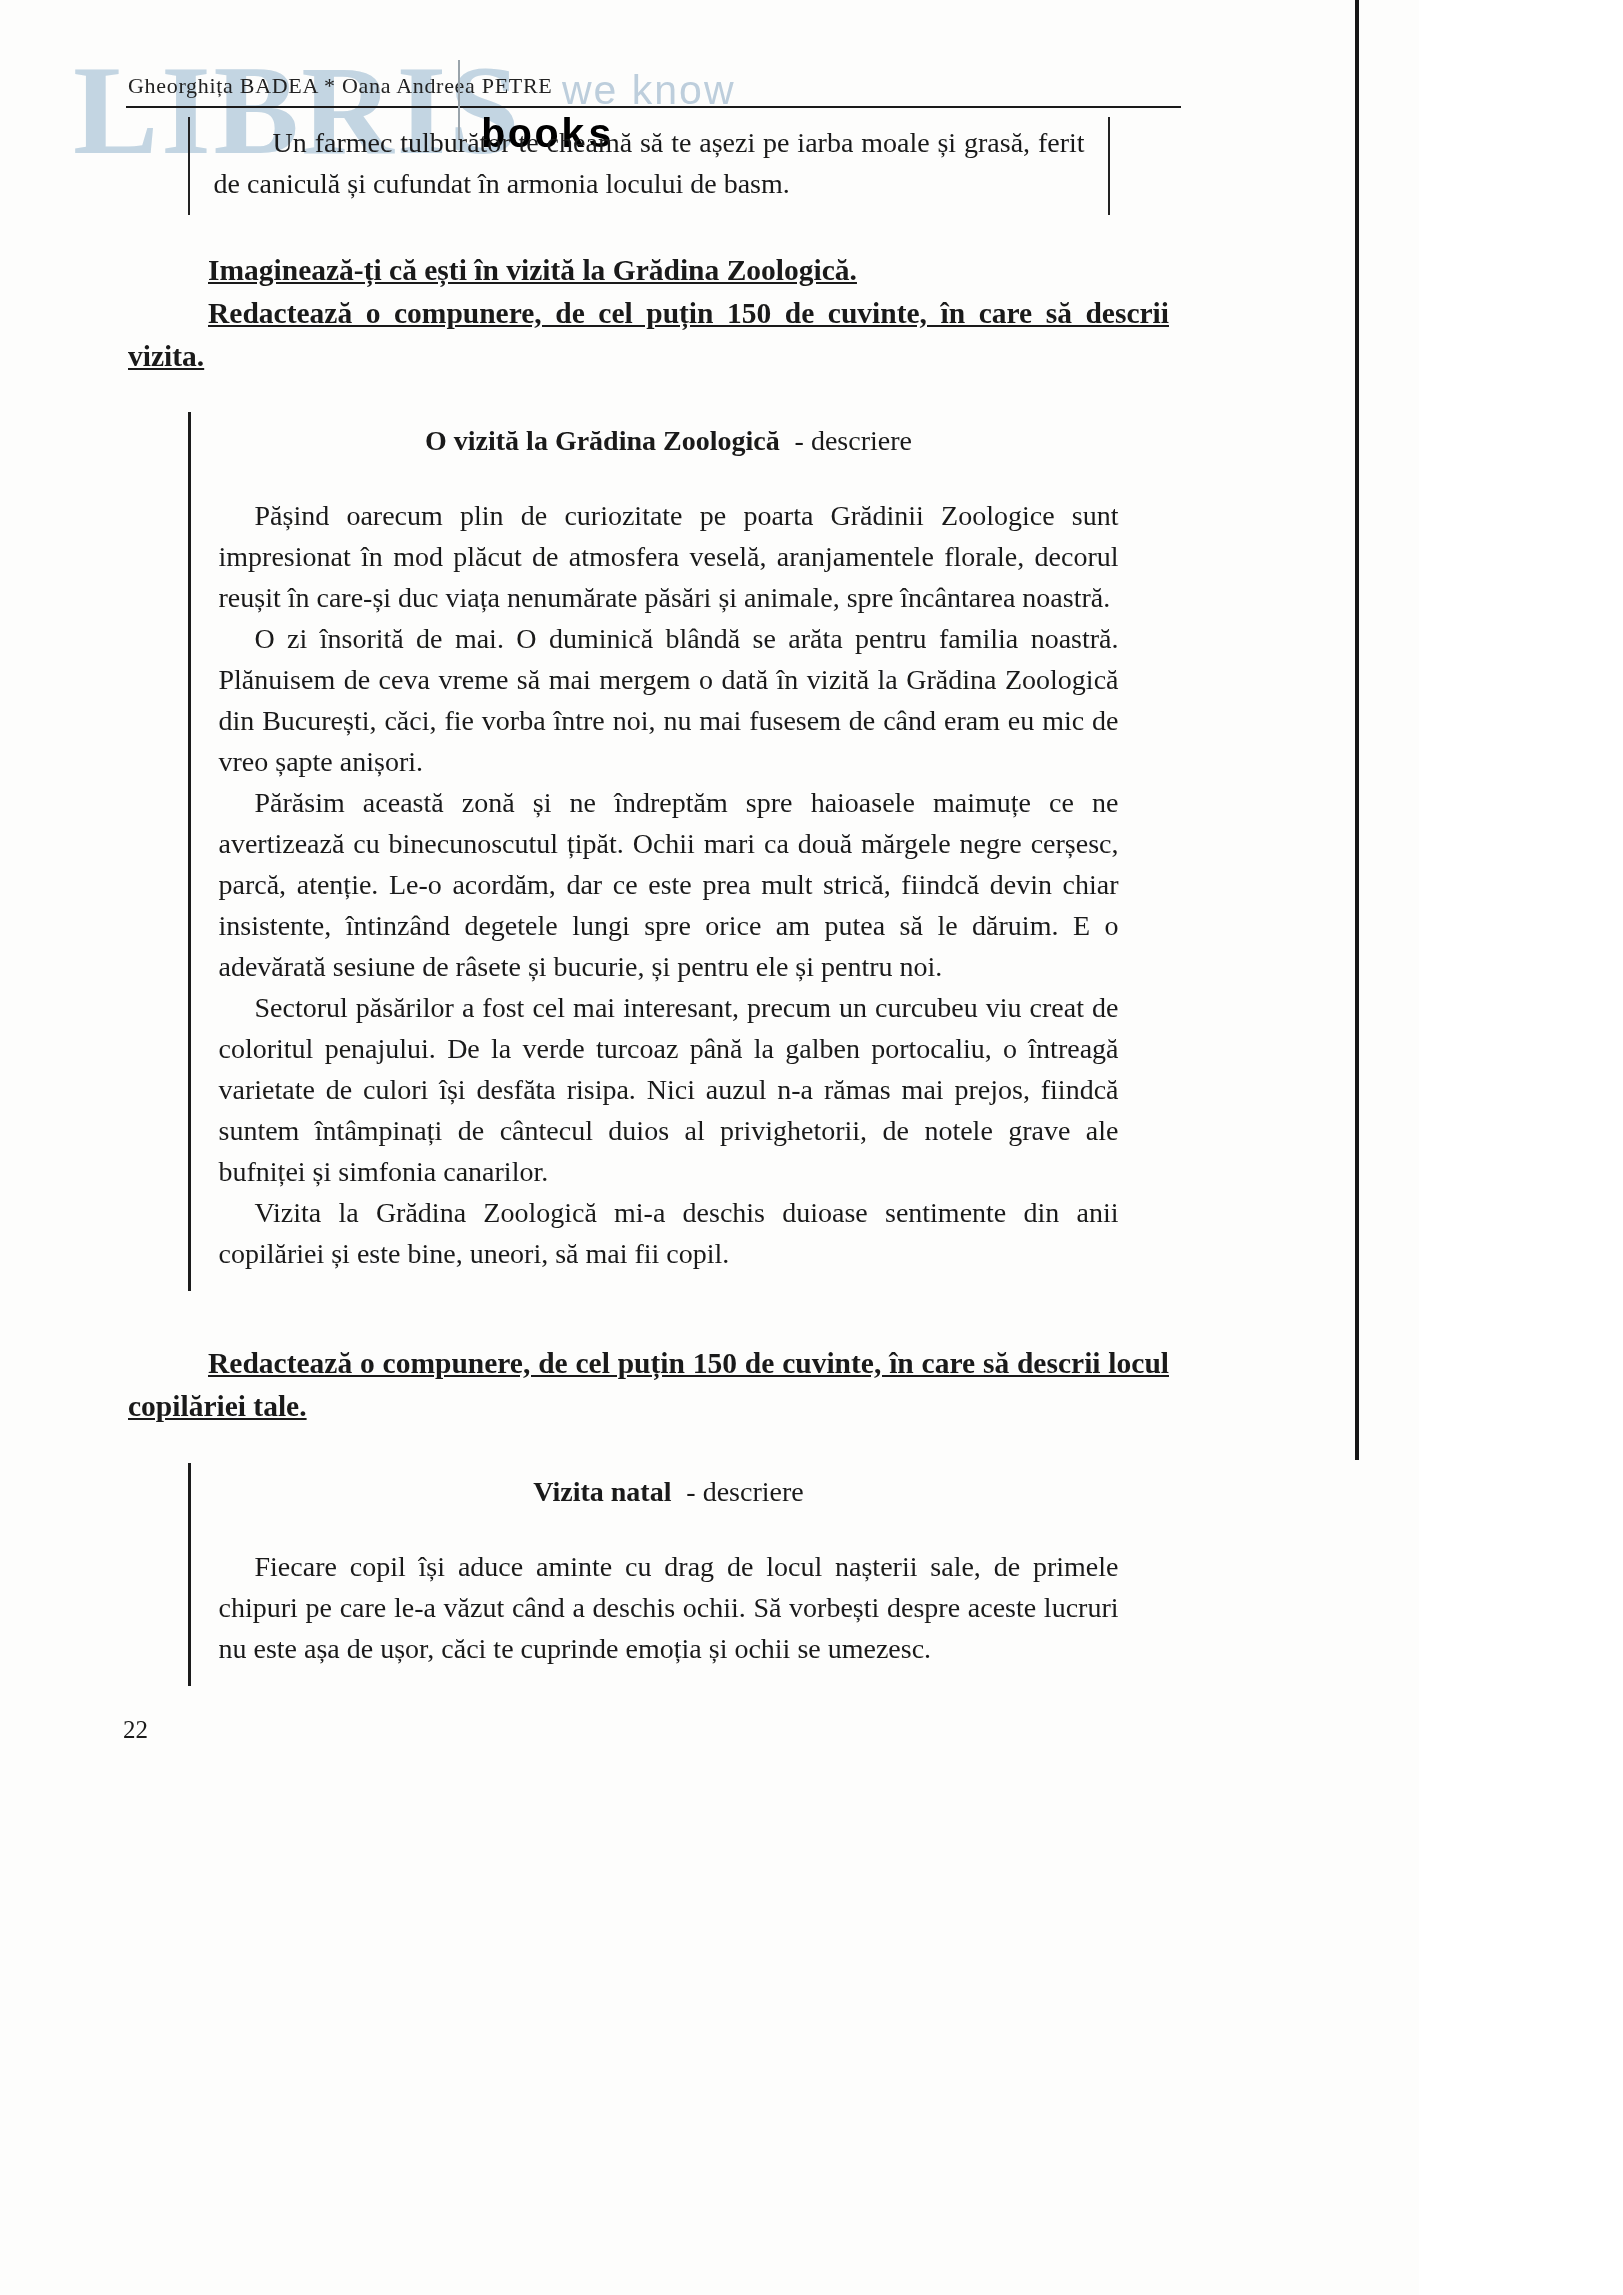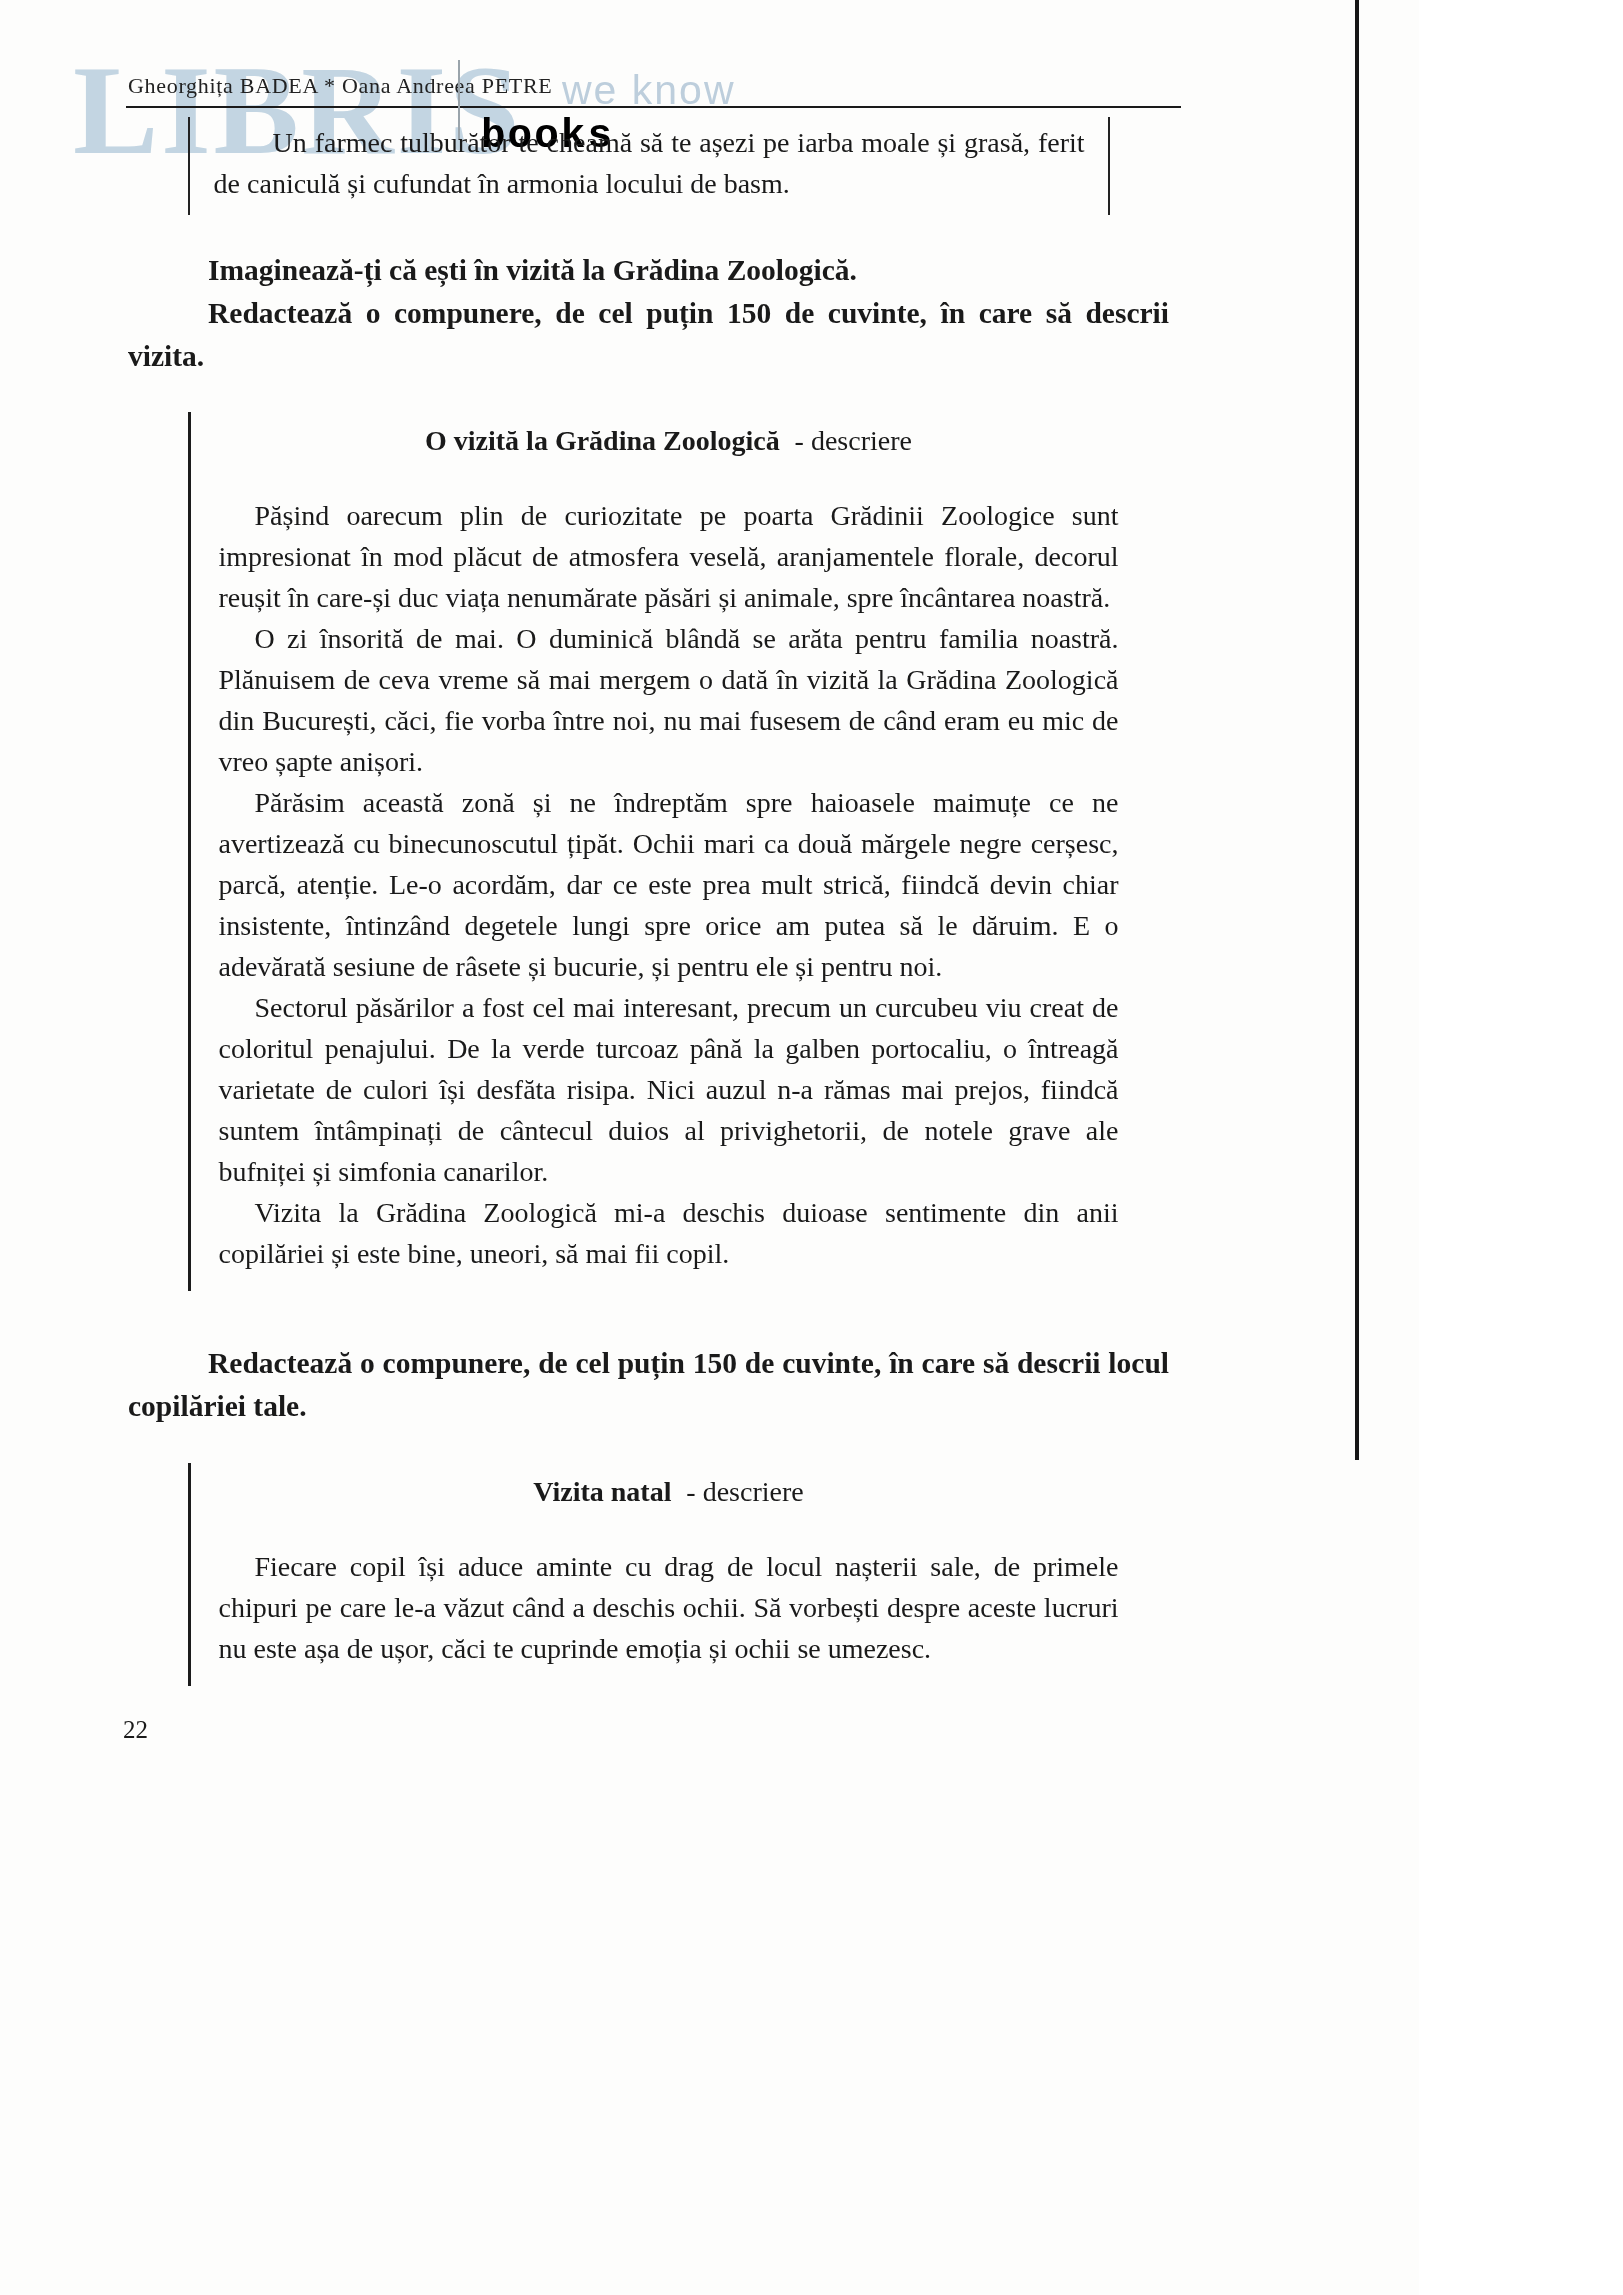--- a/index.html
+++ b/index.html
@@ -111,20 +111,21 @@
     font-size: 29.5px;
     line-height: 43px;
     font-weight: bold;
     text-align: justify;
   }
   .task-1 { margin-top: 34px; }
   .task-2 { margin-top: 51px; }
   .task p {
     margin: 0;
     text-indent: 80px;
+    text-decoration: underline;
   }
 
   .comp {
     margin-left: 188px;
     width: 900px;
     border-left: 3.3px solid #1c1c1c;
     padding: 7.9px 0 17px 27.5px;
     font-size: 28px;
     line-height: 41px;
   }

